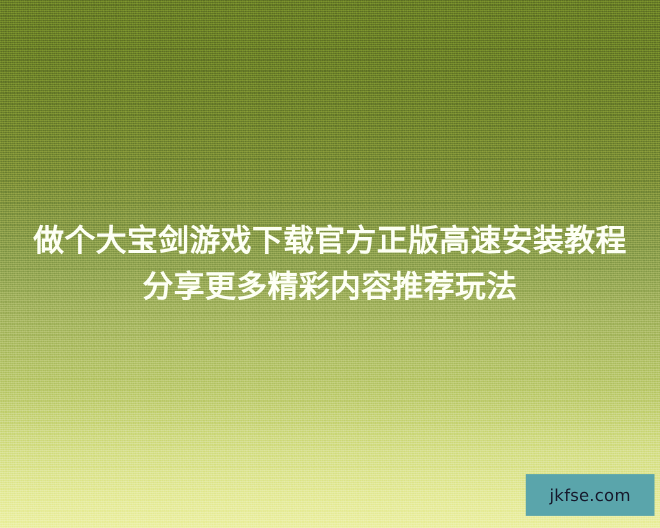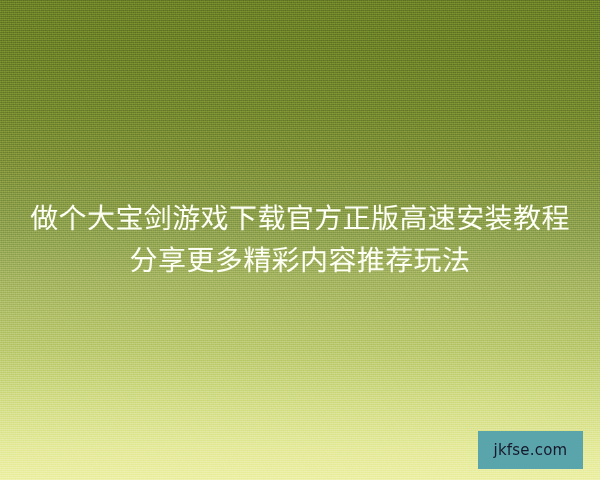--- a/index.html
+++ b/index.html
@@ -54,31 +54,31 @@
   .headline {
     position: absolute;
     left: 0;
     right: 0;
     top: 198px;
     padding: 0 26px;
     margin: 0;
     text-align: center;
     color: #fdfff4;
     font-size: 28px;
-    font-weight: 400;
+    font-weight: 700;
     line-height: 42px;
     letter-spacing: 0.4px;
     white-space: normal;
   }
 
   .watermark {
     position: absolute;
     left: 478px;
     top: 431px;
-    width: 105px;
+    width: 117px;
     height: 38px;
     display: flex;
     align-items: center;
     justify-content: center;
     background: #5aa5ab;
     color: #16182b;
     font-size: 15px;
     font-weight: 400;
     letter-spacing: 0.2px;
     line-height: 1;

